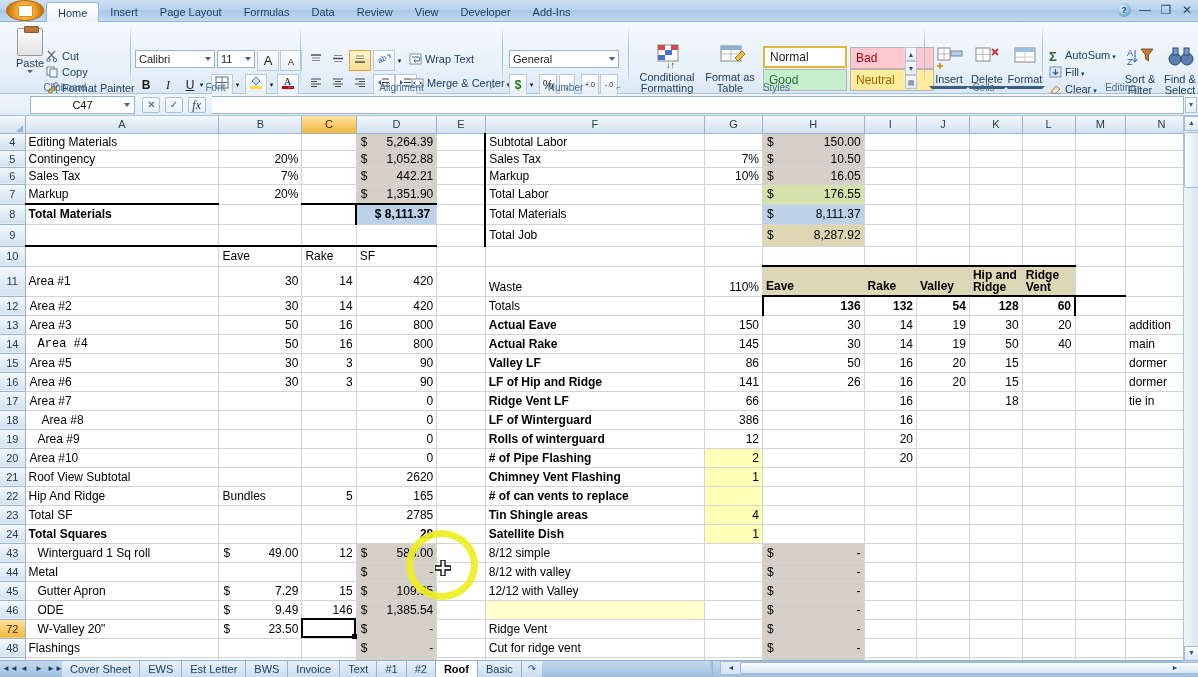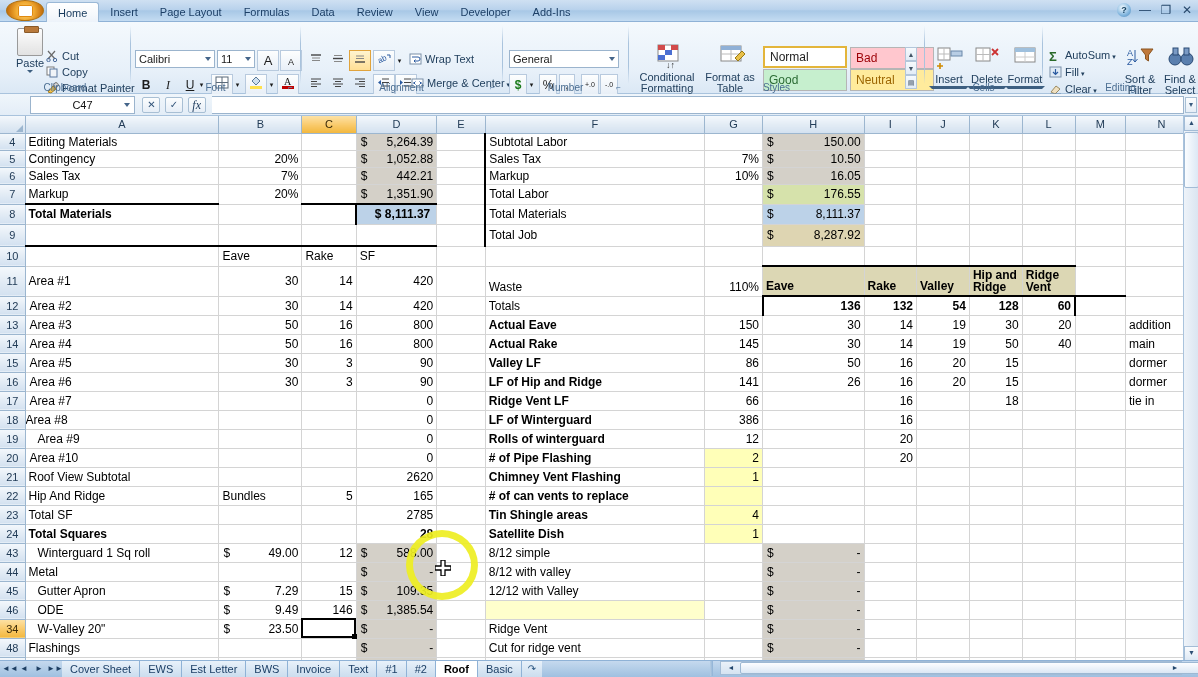--- a/index.html
+++ b/index.html
@@ -782,21 +782,21 @@
             <td class="cell r blx brx">30</td>
             <td class="cell r blx brx">14</td>
             <td class="cell r blx brx">19</td>
             <td class="cell r blx brx">30</td>
             <td class="cell r blx brx">20</td>
             <td class="cell blx br2"></td>
             <td class="cell l">addition</td>
           </tr>
           <tr style="height: 19px;">
             <td class="rowhdr">14</td>
-            <td class="cell l blx" style="padding-left: 4px;">Area #4</td>
+            <td class="cell l blx" style="padding-left: 12px; font-family: Liberation Mono, monospace;">Area #4</td>
             <td class="cell r blx brx">50</td>
             <td class="cell r blx brx">16</td>
             <td class="cell r blx br2">800</td>
             <td class="cell "></td>
             <td class="cell l b">Actual Rake</td>
             <td class="cell r blx brx">145</td>
             <td class="cell r blx brx">30</td>
             <td class="cell r blx brx">14</td>
             <td class="cell r blx brx">19</td>
             <td class="cell r blx brx">50</td>
@@ -850,21 +850,21 @@
             <td class="cell r blx brx"></td>
             <td class="cell r blx brx">16</td>
             <td class="cell r blx brx"></td>
             <td class="cell r blx brx">18</td>
             <td class="cell r blx brx"></td>
             <td class="cell blx br2"></td>
             <td class="cell l">tie in</td>
           </tr>
           <tr style="height: 19px;">
             <td class="rowhdr">18</td>
-            <td class="cell l blx" style="padding-left: 0;">Area #8</td>
+            <td class="cell l blx" style="padding-left: 16px;">Area #8</td>
             <td class="cell r blx brx"></td>
             <td class="cell r blx brx"></td>
             <td class="cell r blx br2">0</td>
             <td class="cell "></td>
             <td class="cell l b">LF of Winterguard</td>
             <td class="cell r blx brx">386</td>
             <td class="cell r blx brx"></td>
             <td class="cell r blx brx">16</td>
             <td class="cell r blx brx"></td>
             <td class="cell r blx brx"></td>
@@ -1036,21 +1036,21 @@
             <td class="cell "></td>
             <td class="cell r gray blx brx" style="position: relative; padding: 0px 3px;"><span style="position: absolute; left: 4px; top: 50%; transform: translateY(-50%);">$</span><span>-</span></td>
             <td class="cell "></td>
             <td class="cell "></td>
             <td class="cell "></td>
             <td class="cell "></td>
             <td class="cell "></td>
             <td class="cell "></td>
           </tr>
           <tr style="height: 19px;">
-            <td class="rowhdr sel-row">34</td>
+            <td class="rowhdr sel-row">72</td>
             <td class="cell l blx" style="padding-left: 12px;">W-Valley 20"</td>
             <td class="cell r blx brx" style="position: relative; padding: 0px 3px;"><span style="position: absolute; left: 4px; top: 50%; transform: translateY(-50%);">$</span><span>23.50</span></td>
             <td class="cell r brx"></td>
             <td class="cell r gray brx" style="position: relative; padding: 0px 3px;"><span style="position: absolute; left: 4px; top: 50%; transform: translateY(-50%);">$</span><span>-</span></td>
             <td class="cell "></td>
             <td class="cell l f13">Ridge Vent</td>
             <td class="cell "></td>
             <td class="cell r gray blx brx" style="position: relative; padding: 0px 3px;"><span style="position: absolute; left: 4px; top: 50%; transform: translateY(-50%);">$</span><span>-</span></td>
             <td class="cell "></td>
             <td class="cell "></td>

